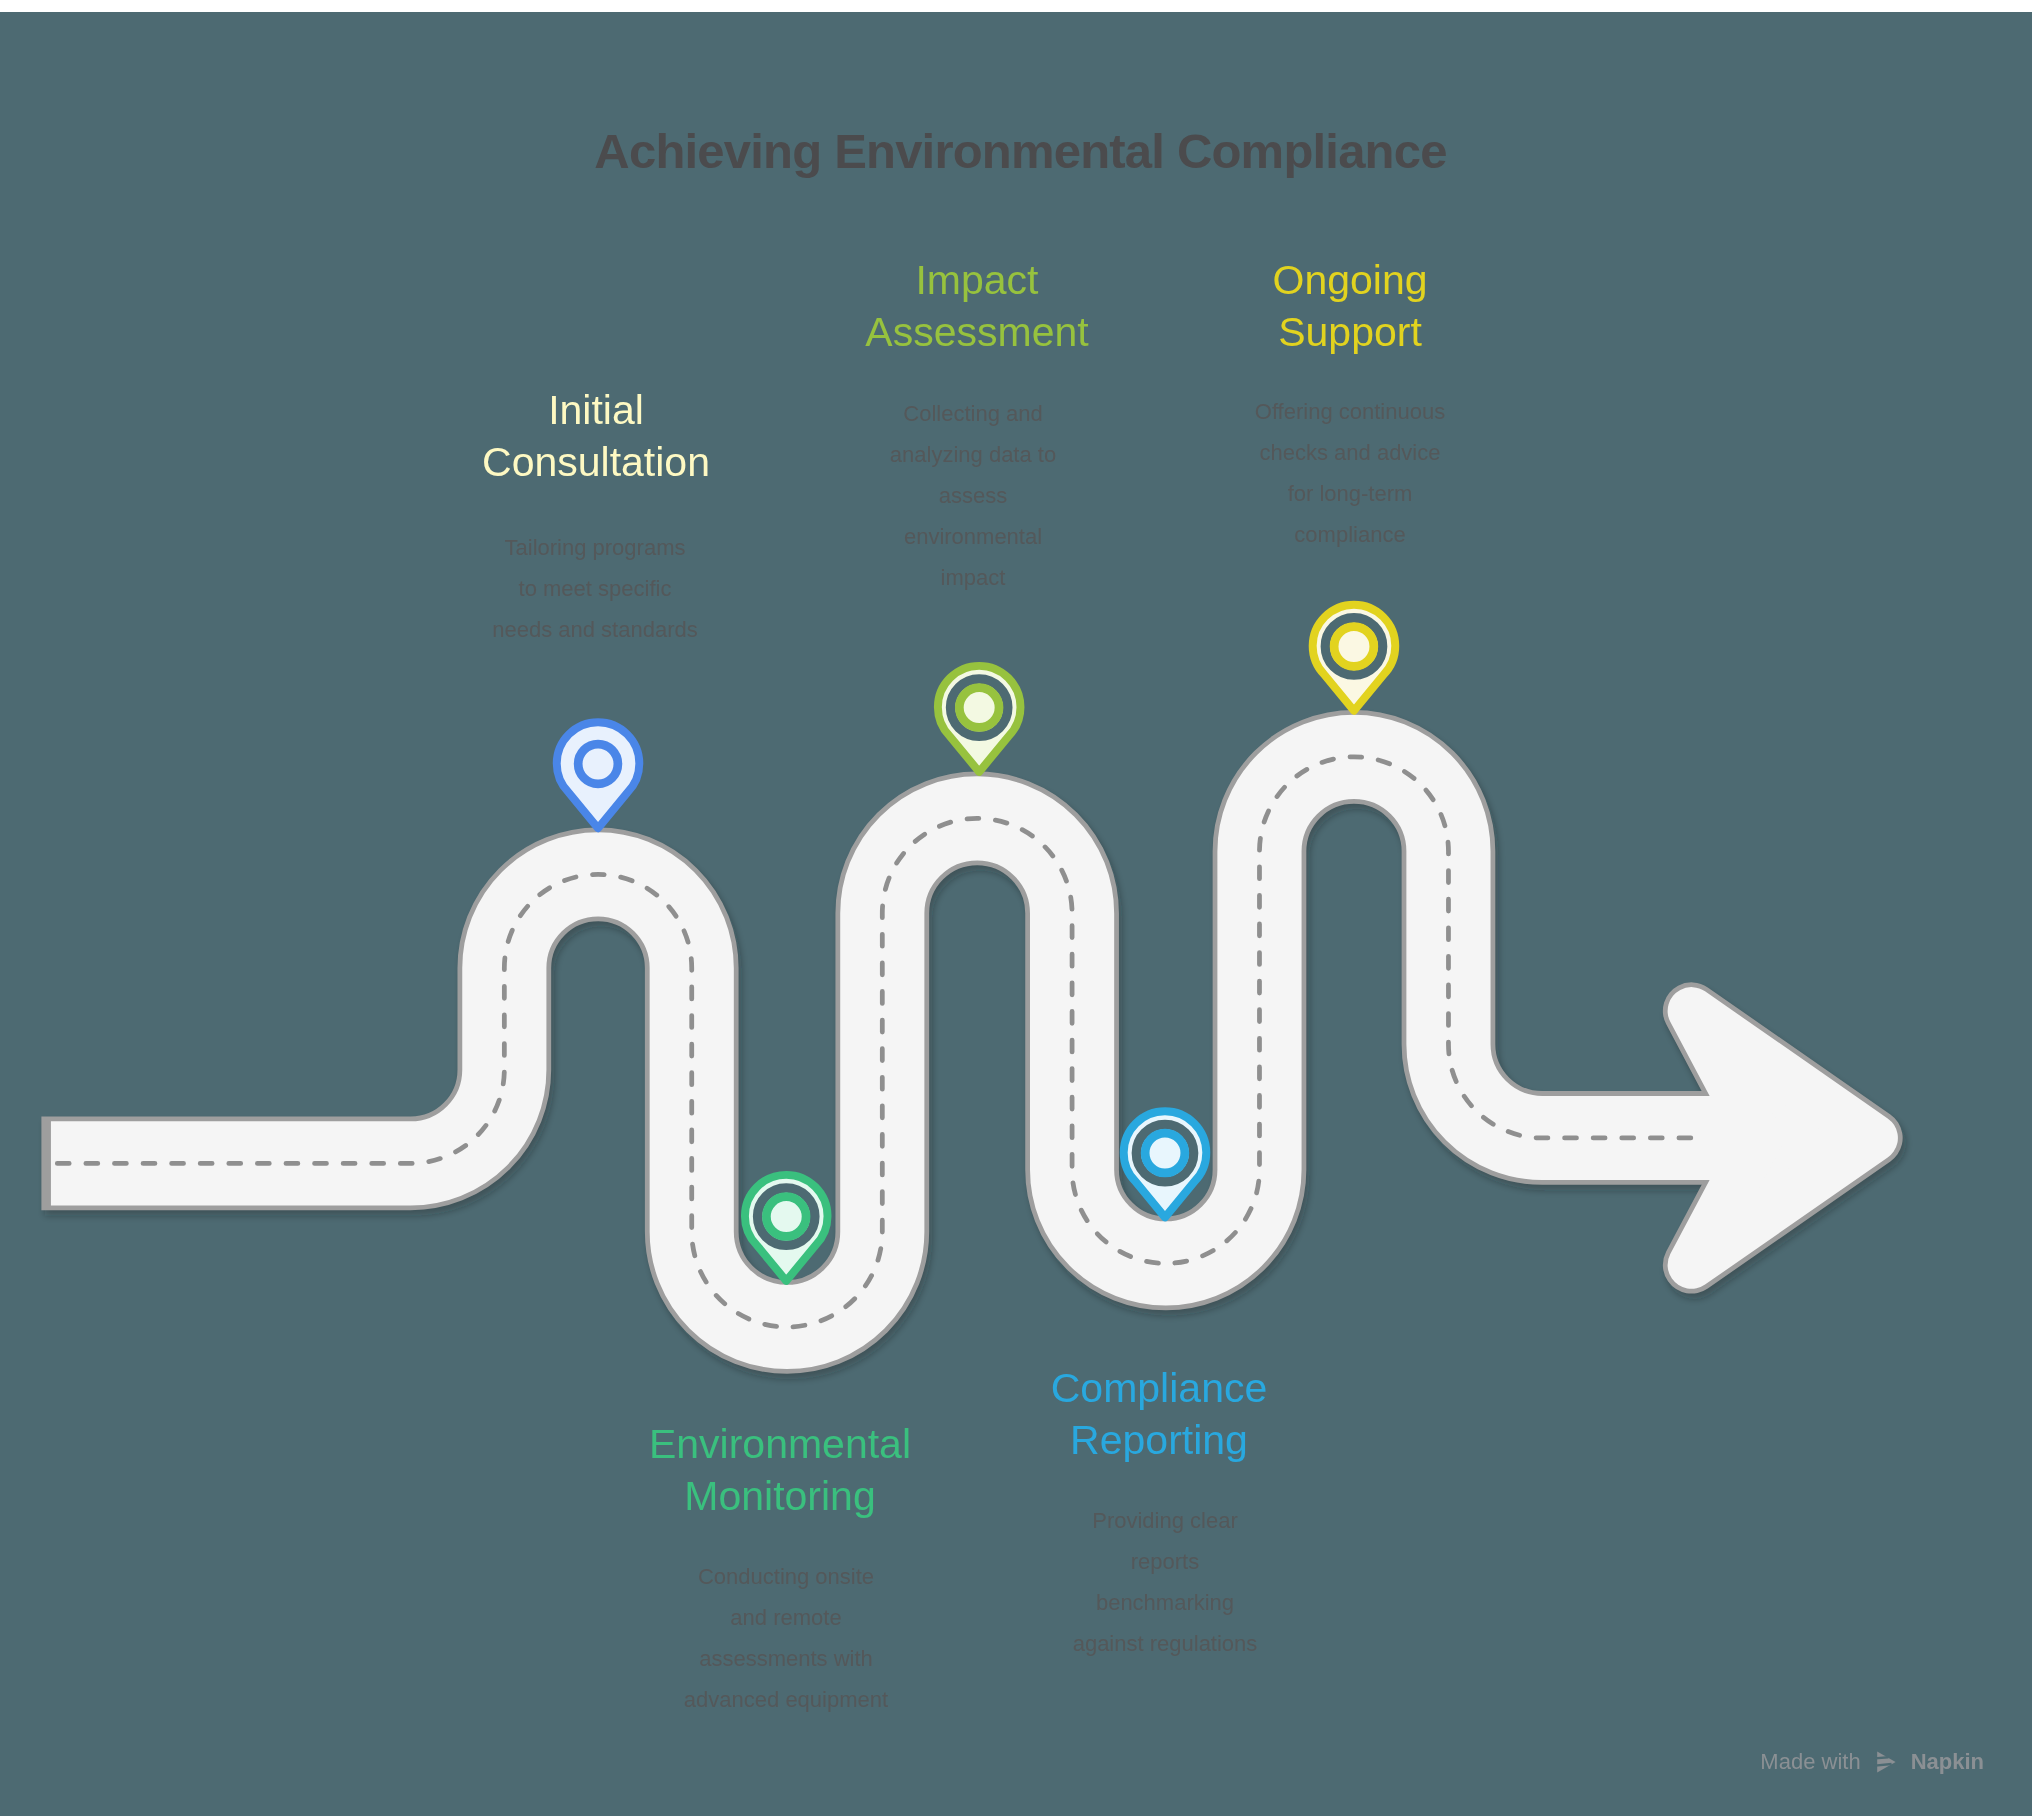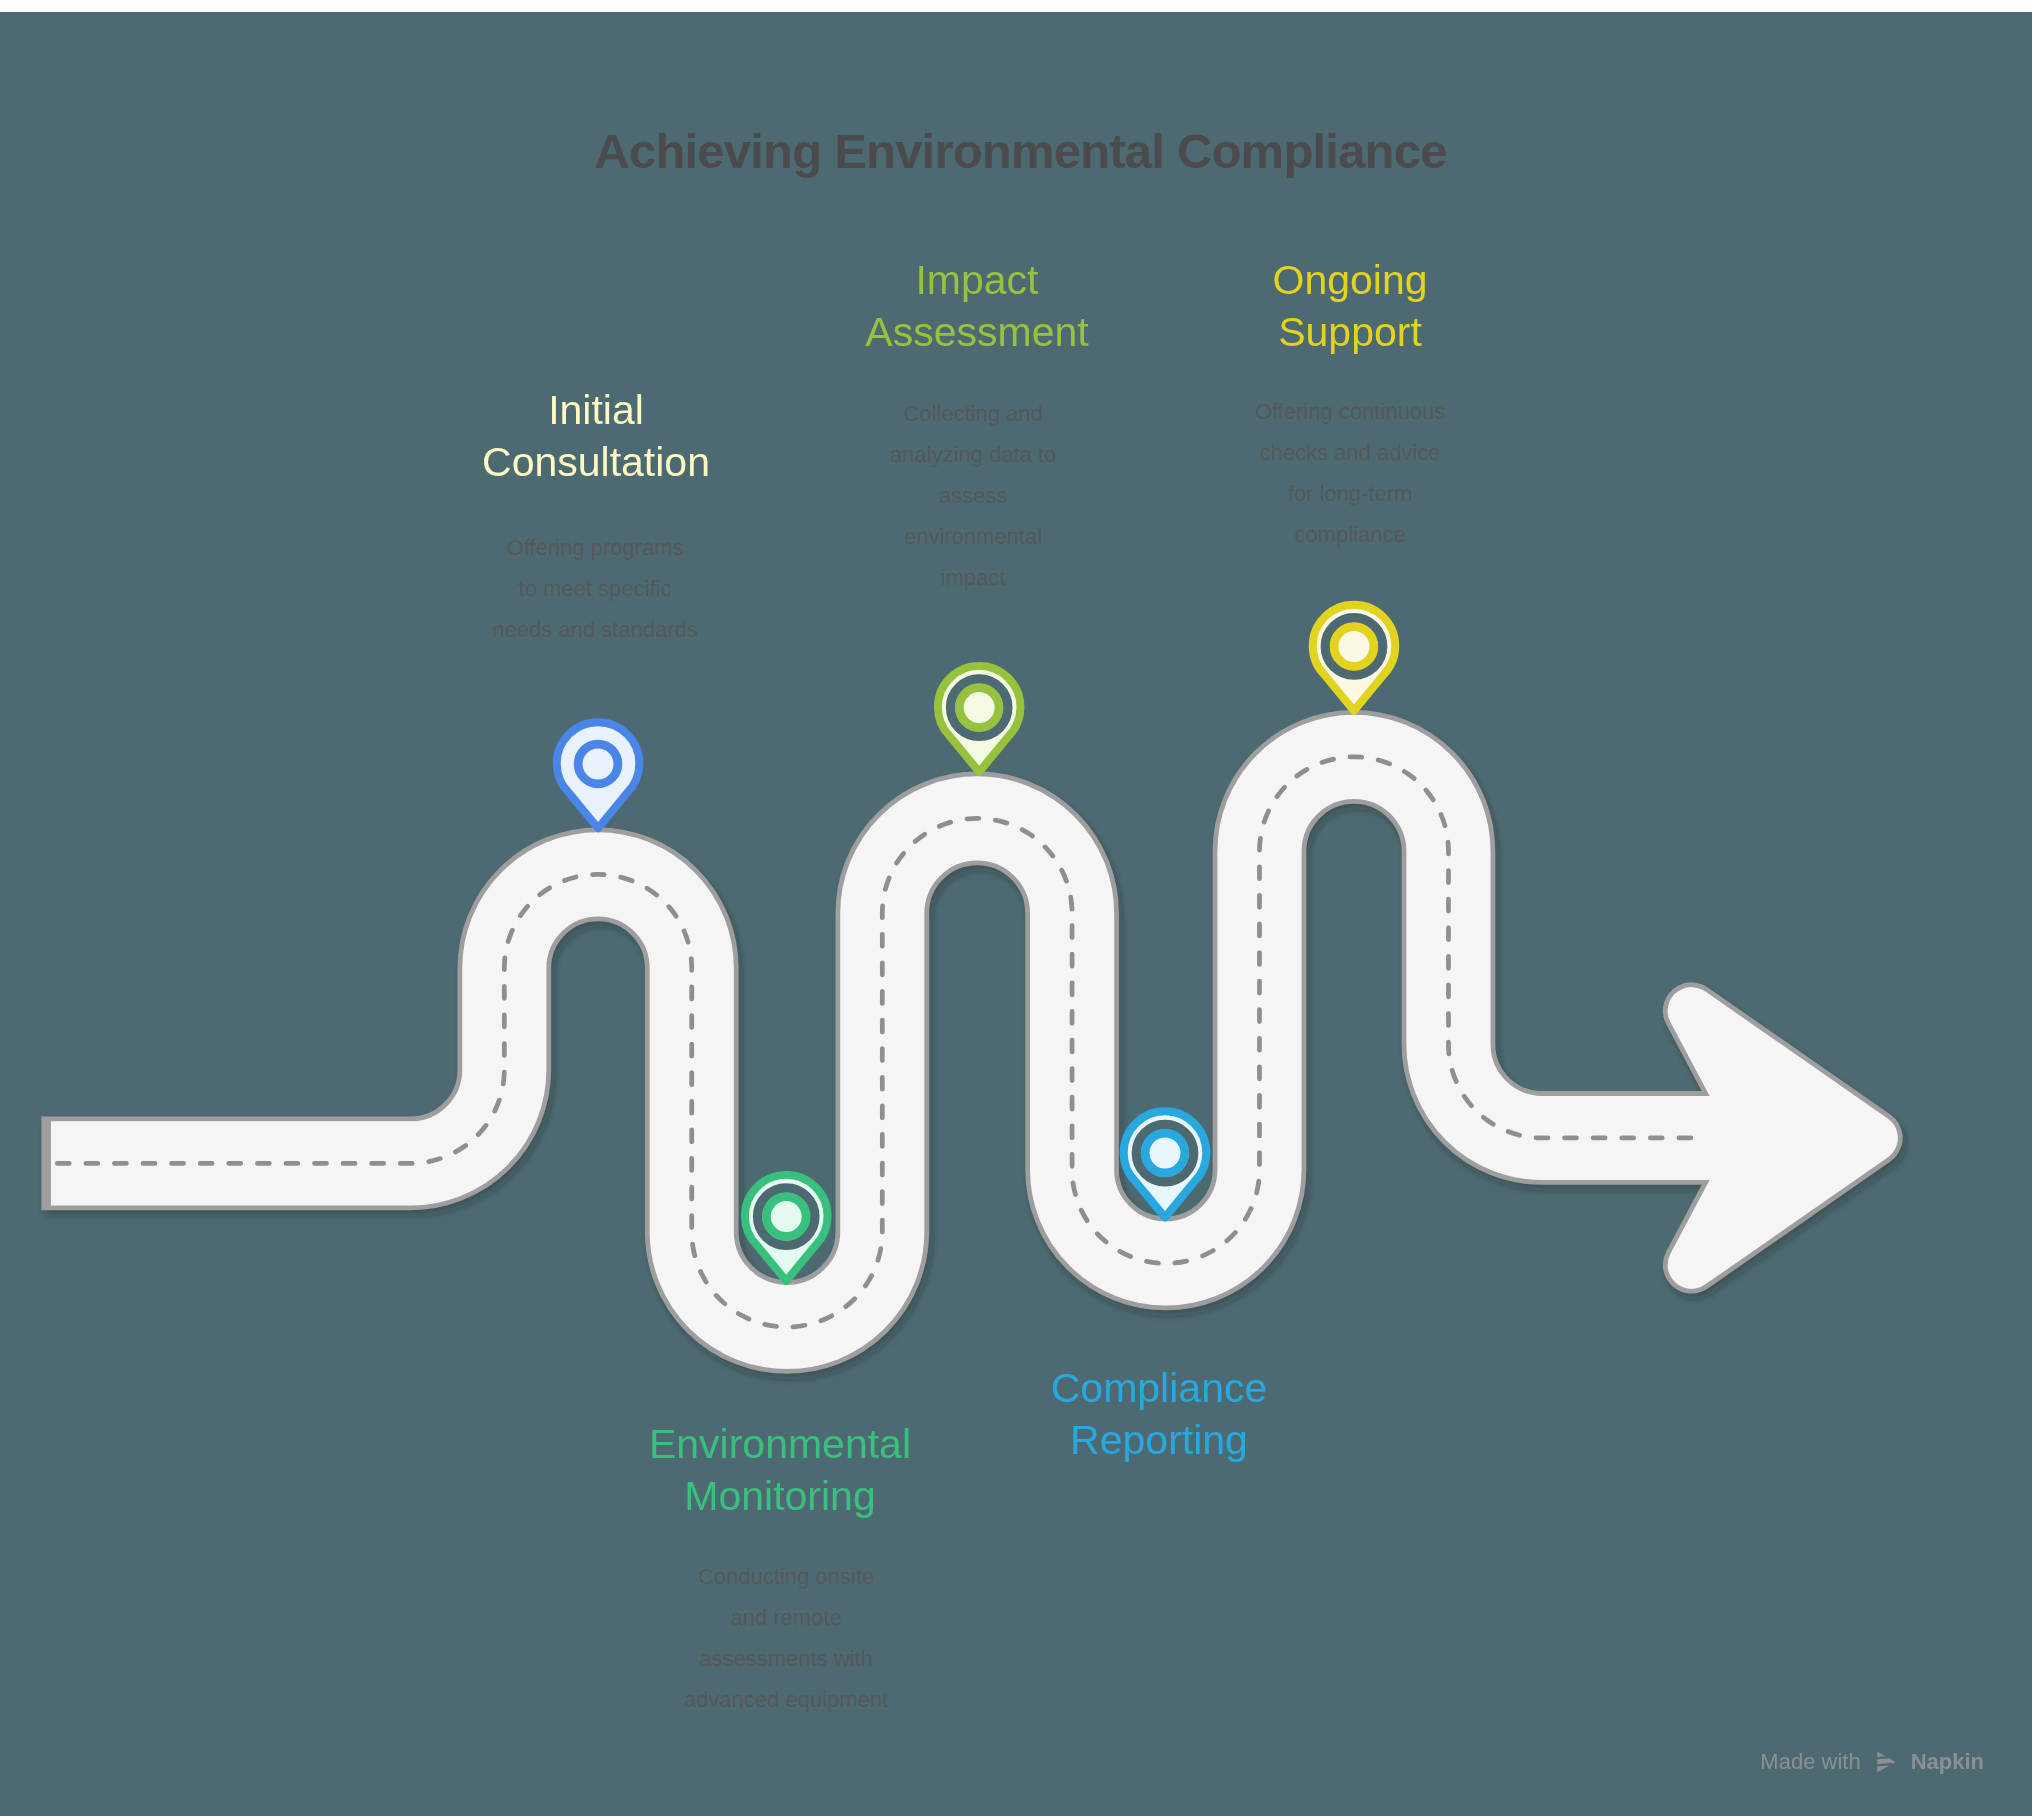--- a/index.html
+++ b/index.html
@@ -105,41 +105,45 @@
       <path d="M -37 36 A 52 52 0 1 1 37 36 L 0 81 Z" stroke-width="10" stroke-linejoin="round" fill="#FBF8E3" stroke="#E2D31F"></path>
       <circle r="36" fill="none" stroke-width="12" stroke="#4D6A72"></circle>
       <circle r="25" fill="none" stroke-width="11" stroke="#E2D31F"></circle>
     </g>
   </svg>
 
   <div class="main-title" style="left:306px;top:111px;width:1429px;">Achieving Environmental Compliance</div>
 
   <div class="step-title" style="left: 342px; top: 372px; width: 508px; color: #fef9c3;">Initial
 Consultation</div>
-  <div class="step-desc" style="left:341px;top:515px;width:508px;">Offering programs
+  <div class="step-desc" style="left:341px;top:515px;width:508px;">Tailoring programs
 to meet specific
 needs and standards</div>
 
   <div class="step-title" style="left: 526px; top: 1406px; width: 508px; color: rgb(58, 192, 126);">Environmental
 Monitoring</div>
   <div class="step-desc" style="left:532px;top:1544px;width:508px;">Conducting onsite
 and remote
 assessments with
 advanced equipment</div>
 
   <div class="step-title" style="left: 723px; top: 242px; width: 508px; color: rgb(151, 194, 62);">Impact
 Assessment</div>
   <div class="step-desc" style="left:719px;top:381px;width:508px;">Collecting and
 analyzing data to
 assess
 environmental
 impact</div>
 
   <div class="step-title" style="left: 905px; top: 1350px; width: 508px; color: rgb(41, 168, 223);">Compliance
 Reporting</div>
+  <div class="step-desc" style="left:911px;top:1488px;width:508px;">Providing clear
+reports
+benchmarking
+against regulations</div>
 
   <div class="step-title" style="left: 1096px; top: 242px; width: 508px; color: rgb(226, 211, 31);">Ongoing
 Support</div>
   <div class="step-desc" style="left:1096px;top:379px;width:508px;">Offering continuous
 checks and advice
 for long-term
 compliance</div>
 
   <div class="watermark" style="color: rgb(139, 144, 148);">
     <span>Made with</span>

